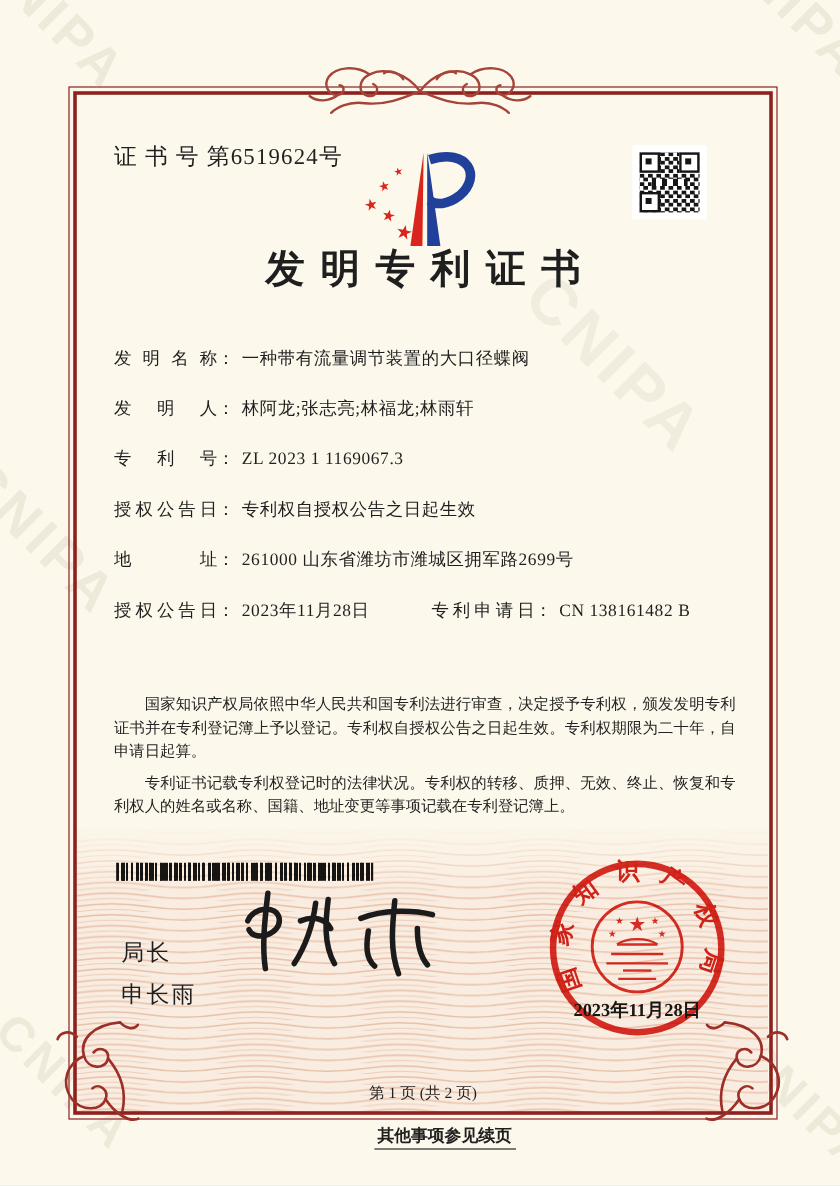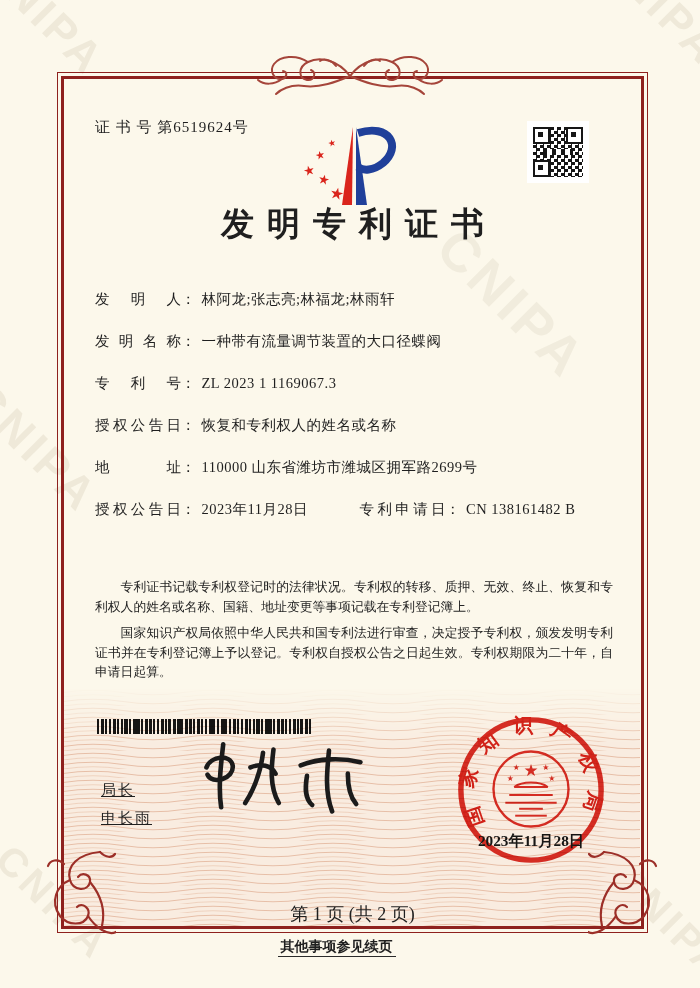--- a/index.html
+++ b/index.html
@@ -23,21 +23,21 @@
   
   .band{position:absolute;left:63px;top:688px;width:577px;height:239px;z-index:1;
       -webkit-mask-image:linear-gradient(to bottom,transparent,#000 55px);
       mask-image:linear-gradient(to bottom,transparent,#000 55px);}
   
   .top-orn{position:absolute;left:250px;top:50px;z-index:3;}
   .flourish{position:absolute;z-index:3;}
   .flourish.left{left:42px;top:848px;}
   .flourish.right{left:588px;top:848px;transform:scaleX(-1);}
   
-  .cert-no{position:absolute;left:95px;top:118px;font-size:15px;letter-spacing:1px;z-index:4;}
+  .cert-no{position:absolute;left:95px;top:118px;font-size:19px;letter-spacing:1px;z-index:4;}
   .logo{position:absolute;left:296px;top:117px;z-index:4;}
   .qr{position:absolute;left:527px;top:121px;width:50px;height:50px;background:#fff;
       padding:6px;z-index:4;}
   .qr-mod{position:relative;width:50px;height:50px;
       background:repeating-conic-gradient(#161616 0% 25%,#fff 0% 50%) 0 0/7px 7px;}
   .qr-mod::after{content:"";position:absolute;left:10px;top:22px;width:30px;height:6px;
       background:repeating-linear-gradient(90deg,#161616 0 4px,#fff 4px 9px);}
   .finder{position:absolute;width:13px;height:13px;border:2.5px solid #161616;background:#fff;}
   .finder::after{content:"";position:absolute;left:2.5px;top:2.5px;width:5px;height:5px;background:#161616;}
   .f-tl{left:0;top:0;} .f-tr{right:0;top:0;} .f-bl{left:0;bottom:0;}
@@ -57,27 +57,27 @@
       text-align:justify;color:#242424;}
   .paras p + p{margin-top:7px;}
   
   .barcode{position:absolute;left:97px;top:719px;width:214px;height:15px;z-index:4;
       mix-blend-mode:multiply;
       background:
         repeating-linear-gradient(90deg,#161616 0 2px,transparent 2px 4px),
         repeating-linear-gradient(90deg,#161616 0 1px,transparent 1px 6px),
         repeating-linear-gradient(90deg,transparent 0 5px,#161616 5px 7px,transparent 7px 11px);}
   .signer{position:absolute;left:101px;top:781px;z-index:4;
-      font-family:"Liberation Sans","DejaVu Sans",sans-serif;font-size:15px;letter-spacing:2px;text-decoration:underline;}
+      font-family:"Liberation Sans","DejaVu Sans",sans-serif;font-size:19px;letter-spacing:2px;}
   .signer .name{margin-top:9px;}
   .signature{position:absolute;left:196px;top:735px;z-index:5;}
   .seal{position:absolute;left:452px;top:711px;z-index:5;mix-blend-mode:multiply;}
   .page-num{position:absolute;left:60px;top:902px;width:585px;text-align:center;
-      font-size:18px;z-index:4;}
-  .cont-note{position:absolute;left:44px;top:938px;width:585px;text-align:center;
+      font-size:13px;z-index:4;}
+  .cont-note{position:absolute;left:78px;top:938px;width:585px;text-align:center;
       font-size:14px;font-weight:600;z-index:4;}
   .cont-note span{border-bottom:1px solid #2a2a2a;padding:0 3px 2px;}
 </style>
 </head>
 <body>
 
 <div class="page">
 
   <span class="wm wm1">CNIPA</span>
   <span class="wm wm2">CNIPA</span>
@@ -157,42 +157,42 @@
       <div class="finder f-tl"></div>
         <div class="finder f-tr"></div>
         <div class="finder f-bl"></div>
     </div>
   </div>
 
   <div class="title">发明专利证书</div>
 
   <div class="fields">
     <div class="frow">
+      <span class="flabel">发明名称</span><span class="fsep">：</span><span class="fvalue">一种带有流量调节装置的大口径蝶阀</span>
+    </div>
+    <div class="frow">
       <span class="flabel">发明人</span><span class="fsep">：</span><span class="fvalue">林阿龙;张志亮;林福龙;林雨轩</span>
     </div>
     <div class="frow">
-      <span class="flabel">发明名称</span><span class="fsep">：</span><span class="fvalue">一种带有流量调节装置的大口径蝶阀</span>
-    </div>
-    <div class="frow">
       <span class="flabel">专利号</span><span class="fsep">：</span><span class="fvalue">ZL 2023 1 1169067.3</span>
     </div>
     <div class="frow">
-      <span class="flabel">授权公告日</span><span class="fsep">：</span><span class="fvalue">恢复和专利权人的姓名或名称</span>
-    </div>
-    <div class="frow">
-      <span class="flabel">地址</span><span class="fsep">：</span><span class="fvalue">110000 山东省潍坊市潍城区拥军路2699号</span>
+      <span class="flabel">授权公告日</span><span class="fsep">：</span><span class="fvalue">专利权自授权公告之日起生效</span>
+    </div>
+    <div class="frow">
+      <span class="flabel">地址</span><span class="fsep">：</span><span class="fvalue">261000 山东省潍坊市潍城区拥军路2699号</span>
     </div>
     <div class="frow">
       <span class="flabel">授权公告日</span><span class="fsep">：</span><span class="fvalue fixed">2023年11月28日</span><span class="flabel flabel2">专利申请日</span><span class="fsep">：</span><span class="fvalue">CN 138161482 B</span>
     </div>
   </div>
 
   <div class="paras">
+    <p>国家知识产权局依照中华人民共和国专利法进行审查，决定授予专利权，颁发发明专利证书并在专利登记簿上予以登记。专利权自授权公告之日起生效。专利权期限为二十年，自申请日起算。</p>
     <p>专利证书记载专利权登记时的法律状况。专利权的转移、质押、无效、终止、恢复和专利权人的姓名或名称、国籍、地址变更等事项记载在专利登记簿上。</p>
-    <p>国家知识产权局依照中华人民共和国专利法进行审查，决定授予专利权，颁发发明专利证书并在专利登记簿上予以登记。专利权自授权公告之日起生效。专利权期限为二十年，自申请日起算。</p>
   </div>
 
   <div class="barcode"></div>
 
   <div class="signer">
     <div>局长</div>
     <div class="name">申长雨</div>
   </div>
 
   <svg class="signature" width="178" height="92" viewBox="0 0 170 82" xmlns="http://www.w3.org/2000/svg">

